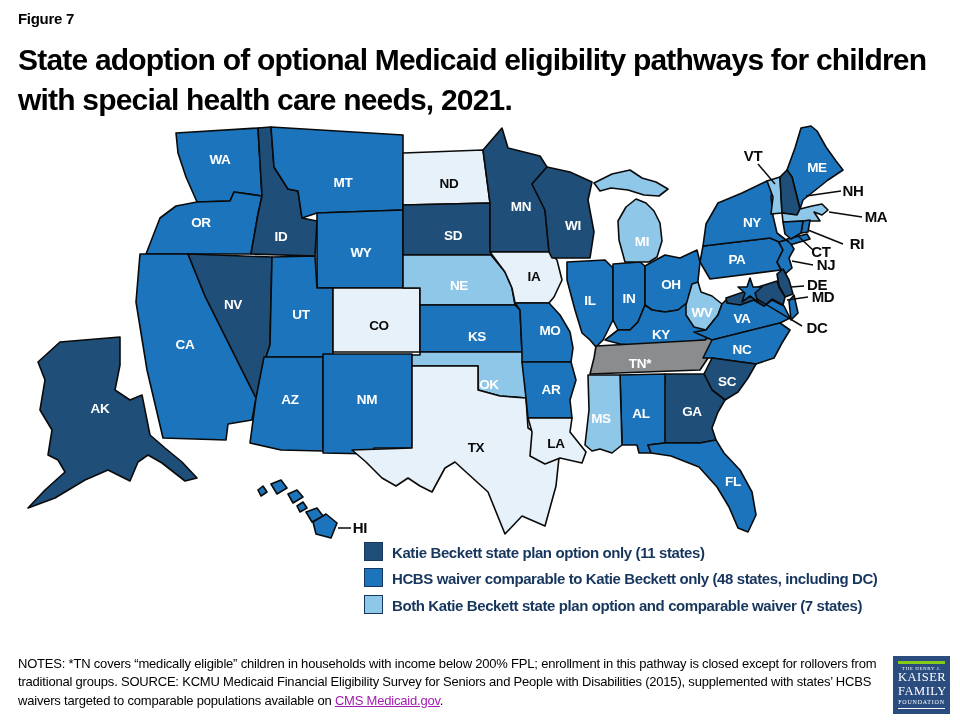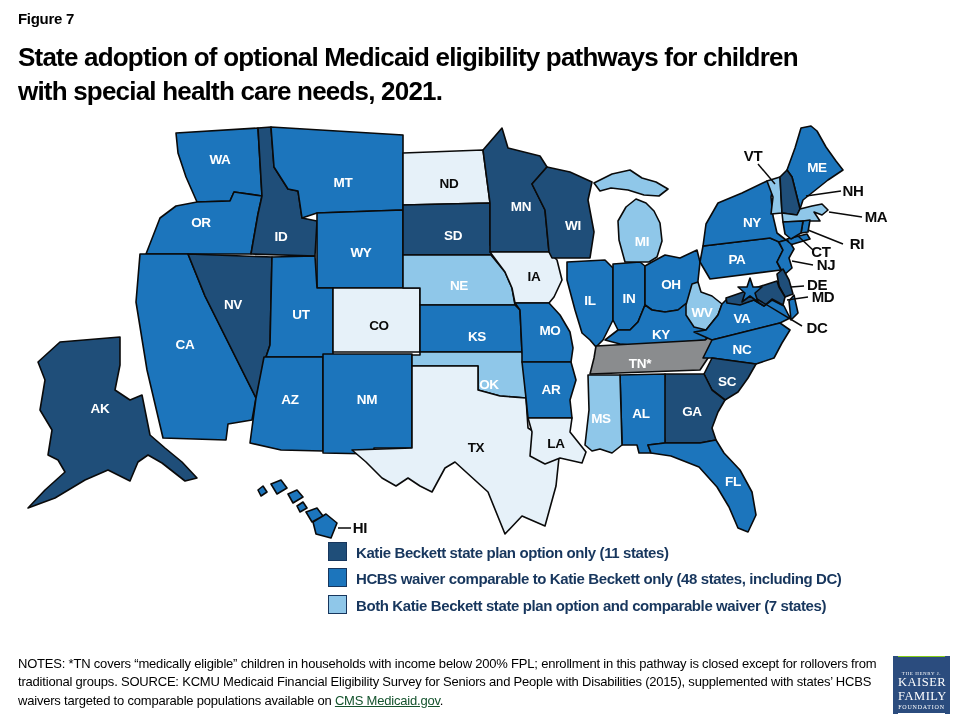--- a/index.html
+++ b/index.html
@@ -1,35 +1,35 @@
 <!DOCTYPE html>
 <html><head>
 <meta charset="utf-8">
 <style>
   html,body{margin:0;padding:0;background:#fff;}
   #page{position:relative;width:960px;height:720px;background:#fff;overflow:hidden;
         font-family:"Liberation Sans",sans-serif;}
   #figure-label{position:absolute;left:18px;top:10px;font-size:15px;font-weight:bold;color:#000;letter-spacing:-0.3px;}
-  #title{position:absolute;left:18px;top:40px;width:920px;font-size:26px;font-weight:bold;color:#000;
+  #title{position:absolute;left:18px;top:40px;width:920px;font-size:30px;font-weight:bold;color:#000;
          line-height:1.32;letter-spacing:-0.8px;}
   #map-svg{position:absolute;left:0;top:0;width:960px;height:720px;}
   .state{stroke:#0a0a0a;stroke-width:1.6;stroke-linejoin:round;stroke-linecap:round;}
   .leader{stroke:#0a0a0a;stroke-width:1.5;fill:none;}
   .slabel{font-family:"Liberation Sans",sans-serif;font-weight:bold;font-size:13.5px;letter-spacing:-0.3px;}
   .olabel{font-family:"Liberation Sans",sans-serif;font-weight:bold;font-size:15px;letter-spacing:-0.3px;fill:#0a0a0a;}
   #legend{position:absolute;left:328px;top:542px;}
-  .lrow{display:flex;align-items:flex-start;margin-bottom:5px;}
+  .lrow{display:flex;align-items:flex-start;margin-bottom:5px;margin-left:36px;}
   .swatch{width:19px;height:19px;border:1.5px solid #17365D;box-sizing:border-box;margin-right:9px;flex:none;}
   .ltext{font-size:15px;font-weight:bold;color:#17365D;letter-spacing:-0.4px;line-height:1.35;padding-top:1px;}
   .ltext span{display:block;}
   #notes{position:absolute;left:18px;top:655px;width:866px;font-size:13px;color:#000;line-height:1.42;letter-spacing:-0.2px;}
-  #notes a{color:#14532d;text-decoration:underline;cursor:pointer;}
+  #notes a{color:#a21caf;text-decoration:underline;cursor:pointer;}
   #kff-logo{position:absolute;left:893px;top:656px;width:57px;height:58px;background:#2B4C7E;color:#fff;
             display:flex;flex-direction:column;align-items:center;justify-content:center;text-align:center;}
-  #kff-inner{border-top:1px solid #84cc16;border-bottom:1px solid #fff;padding:14px 0 3px 0;width:47px;}
+  #kff-inner{border-top:3px solid #84cc16;border-bottom:1px solid #fff;padding:2px 0 3px 0;width:47px;}
   .kff-small{font-size:5px;letter-spacing:0.6px;font-family:"Liberation Serif",serif;}
   .kff-big{font-size:12.5px;line-height:1.05;font-family:"Liberation Serif",serif;letter-spacing:0.5px;}
   .kff-found{font-size:6px;letter-spacing:0.8px;font-family:"Liberation Serif",serif;margin-top:1px;}
 </style>
 </head>
 <body>
 
 <div id="page">
   <div id="figure-label">Figure 7</div>
   <div id="title">

